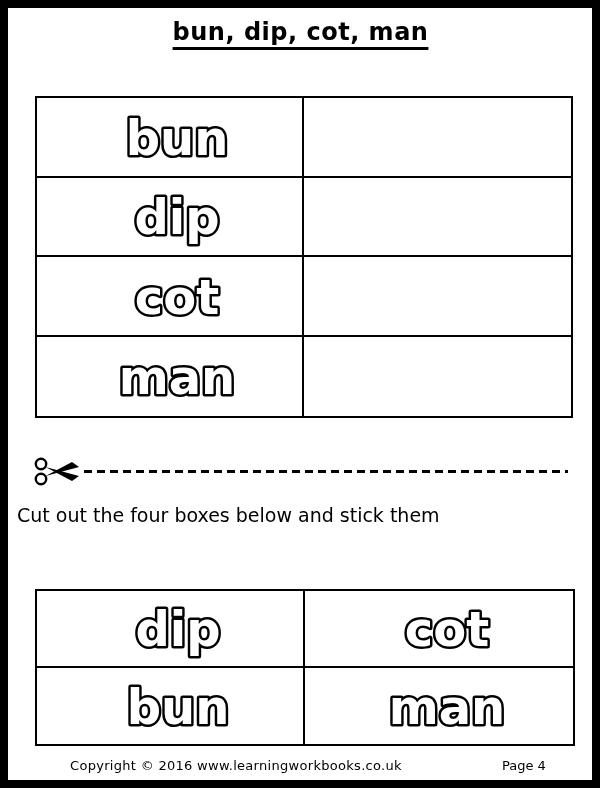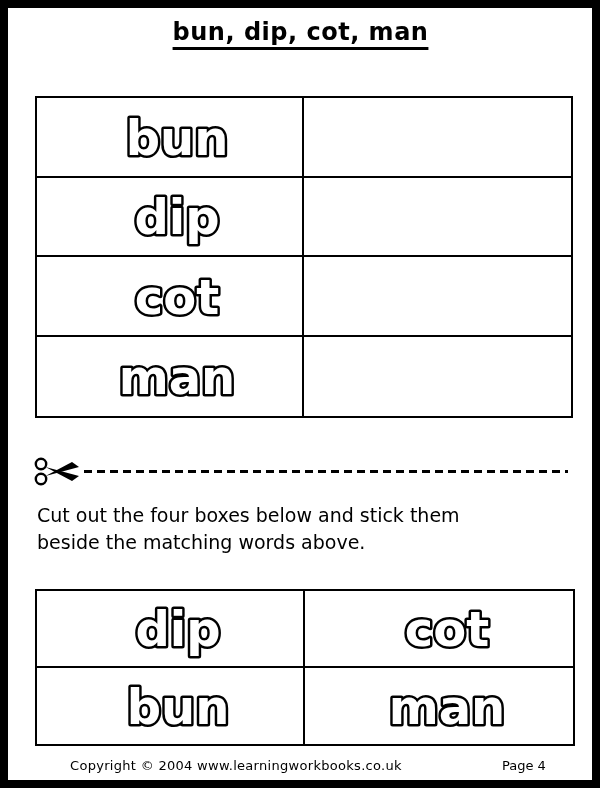--- a/index.html
+++ b/index.html
@@ -60,21 +60,21 @@
   .scissors {
     position: absolute; left: 33px; top: 455px;
     width: 48px; height: 33px;
   }
   .dashes {
     position: absolute; left: 84px; top: 470px;
     width: 484px; height: 3px;
     background: repeating-linear-gradient(90deg, #000 0 8px, transparent 8px 13px);
   }
   .instructions {
-    position: absolute; left: 37px; top: 502px;
+    position: absolute; left: 17px; top: 502px;
     font-size: 19px; line-height: 27px;
   }
   .footer-copyright {
     position: absolute; left: 70px; top: 758px;
     font-size: 13px; letter-spacing: 0.3px;
   }
   .footer-page {
     position: absolute; left: 474px; top: 758px;
     font-size: 13px;
     margin-left: 28px;
@@ -120,21 +120,20 @@
 <svg class="scissors" viewBox="0 0 48 32">
   <circle cx="8" cy="8.5" r="5.2" fill="none" stroke="#000" stroke-width="2.4"></circle>
   <circle cx="8" cy="23.5" r="5.2" fill="none" stroke="#000" stroke-width="2.4"></circle>
   <path d="M12.5 11.5 L46 20.5 L39 25.5 Z" fill="#000"></path>
   <path d="M12.5 20.5 L46 11.5 L39 6.5 Z" fill="#000"></path>
 </svg>
 <div class="dashes"></div>
 
 <div class="instructions">
   <div>Cut out the four boxes below and stick them</div>
-  <div>beside the matching words above.</div>
 </div>
 
 <div class="grid-table cut-table">
   <div class="cell c-r c-b">
     <svg class="word" viewBox="0 0 240 64">
       <text x="120" y="33" text-anchor="middle" dominant-baseline="central">dip</text>
     </svg>
   </div>
   <div class="cell c-b">
     <svg class="word" viewBox="0 0 240 64">
@@ -146,14 +145,14 @@
       <text x="120" y="33" text-anchor="middle" dominant-baseline="central">bun</text>
     </svg>
   </div>
   <div class="cell">
     <svg class="word" viewBox="0 0 240 64">
       <text x="120" y="33" text-anchor="middle" dominant-baseline="central">man</text>
     </svg>
   </div>
 </div>
 
-<div class="footer-copyright">Copyright © 2004 www.learningworkbooks.co.uk</div>
+<div class="footer-copyright">Copyright © 2016 www.learningworkbooks.co.uk</div>
 <div class="footer-page">Page 4</div>
 
 </body></html>

